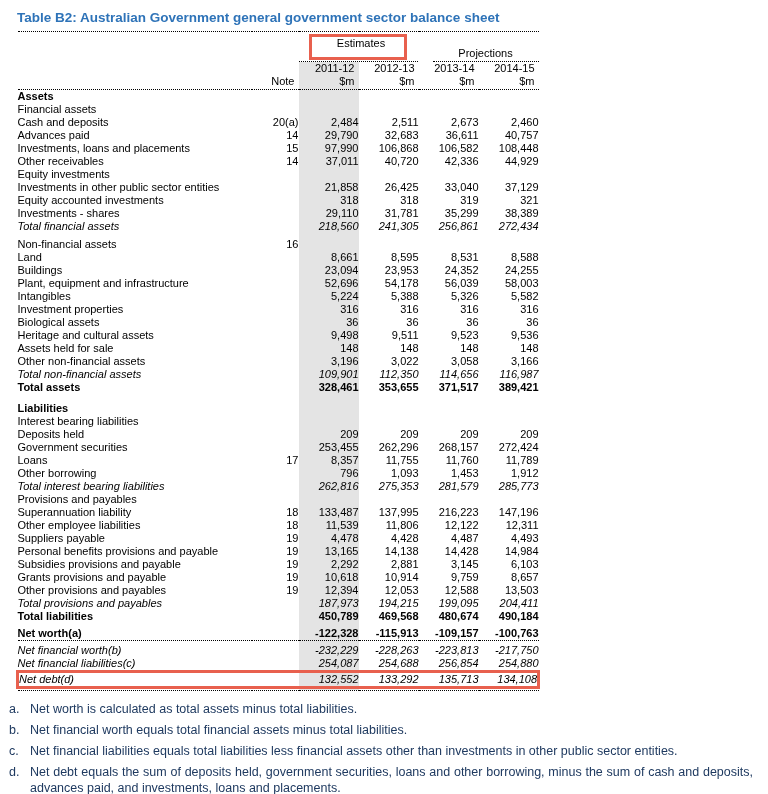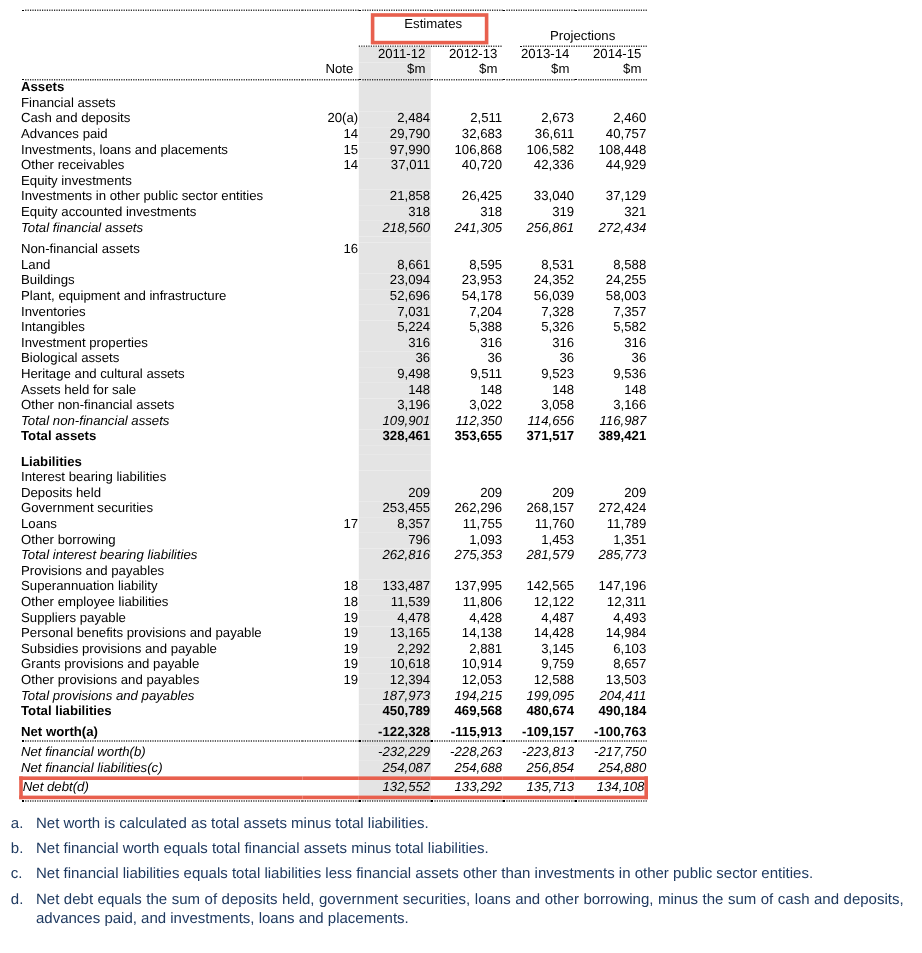--- a/index.html
+++ b/index.html
@@ -43,20 +43,21 @@
   .footnotes{margin:10px 0 0 -7px;width:748px;color:var(--navy);font-size:12.5px;}
   .fn{display:flex;margin-bottom:5px;line-height:1.28;}
   .fn .mk{width:21px;flex:none;}
   .fn .tx{flex:1;text-align:justify;padding-right:4px;}
 </style>
 </head>
 <body>
 
 <div class="page">
 
+  <div class="title">Table B2: Australian Government general government sector balance sheet</div>
 
   <table class="bs">
     <colgroup>
       <col class="c-lbl">
         <col class="c-note">
         <col class="c-v">
         <col class="c-v">
         <col class="c-v">
         <col class="c-v">
     </colgroup>
@@ -151,20 +152,28 @@
           <td class="num">37,129</td>
         </tr>
         <tr class="item">
           <td class="lbl ind2">Equity accounted investments</td>
           <td class="note"></td>
           <td class="num shade">318</td>
           <td class="num">318</td>
           <td class="num">319</td>
           <td class="num">321</td>
         </tr>
+        <tr class="item">
+          <td class="lbl ind2">Investments - shares</td>
+          <td class="note"></td>
+          <td class="num shade">29,110</td>
+          <td class="num">31,781</td>
+          <td class="num">35,299</td>
+          <td class="num">38,389</td>
+        </tr>
         <tr class="total">
           <td class="lbl ind0">Total financial assets</td>
           <td class="note"></td>
           <td class="num shade">218,560</td>
           <td class="num">241,305</td>
           <td class="num">256,861</td>
           <td class="num">272,434</td>
         </tr>
         <tr class="spacer">
           <td class="" style="height: 5px;"></td>
@@ -200,28 +209,20 @@
         </tr>
         <tr class="item">
           <td class="lbl ind1">Plant, equipment and infrastructure</td>
           <td class="note"></td>
           <td class="num shade">52,696</td>
           <td class="num">54,178</td>
           <td class="num">56,039</td>
           <td class="num">58,003</td>
         </tr>
         <tr class="item">
-          <td class="lbl ind1">Inventories</td>
-          <td class="note"></td>
-          <td class="num shade">7,031</td>
-          <td class="num">7,204</td>
-          <td class="num">7,328</td>
-          <td class="num">7,357</td>
-        </tr>
-        <tr class="item">
           <td class="lbl ind1">Intangibles</td>
           <td class="note"></td>
           <td class="num shade">5,224</td>
           <td class="num">5,388</td>
           <td class="num">5,326</td>
           <td class="num">5,582</td>
         </tr>
         <tr class="item">
           <td class="lbl ind1">Investment properties</td>
           <td class="note"></td>
@@ -325,21 +326,21 @@
           <td class="num">11,755</td>
           <td class="num">11,760</td>
           <td class="num">11,789</td>
         </tr>
         <tr class="item">
           <td class="lbl ind1">Other borrowing</td>
           <td class="note"></td>
           <td class="num shade">796</td>
           <td class="num">1,093</td>
           <td class="num">1,453</td>
-          <td class="num">1,351</td>
+          <td class="num">1,912</td>
         </tr>
         <tr class="total">
           <td class="lbl ind0">Total interest bearing liabilities</td>
           <td class="note"></td>
           <td class="num shade">262,816</td>
           <td class="num">275,353</td>
           <td class="num">281,579</td>
           <td class="num">285,773</td>
         </tr>
         <tr class="plain">
@@ -348,21 +349,21 @@
           <td class="num shade"></td>
           <td class="num"></td>
           <td class="num"></td>
           <td class="num"></td>
         </tr>
         <tr class="item">
           <td class="lbl ind1">Superannuation liability</td>
           <td class="note">18</td>
           <td class="num shade">133,487</td>
           <td class="num">137,995</td>
-          <td class="num">142,565</td>
+          <td class="num">216,223</td>
           <td class="num">147,196</td>
         </tr>
         <tr class="item">
           <td class="lbl ind1">Other employee liabilities</td>
           <td class="note">18</td>
           <td class="num shade">11,539</td>
           <td class="num">11,806</td>
           <td class="num">12,122</td>
           <td class="num">12,311</td>
         </tr>

